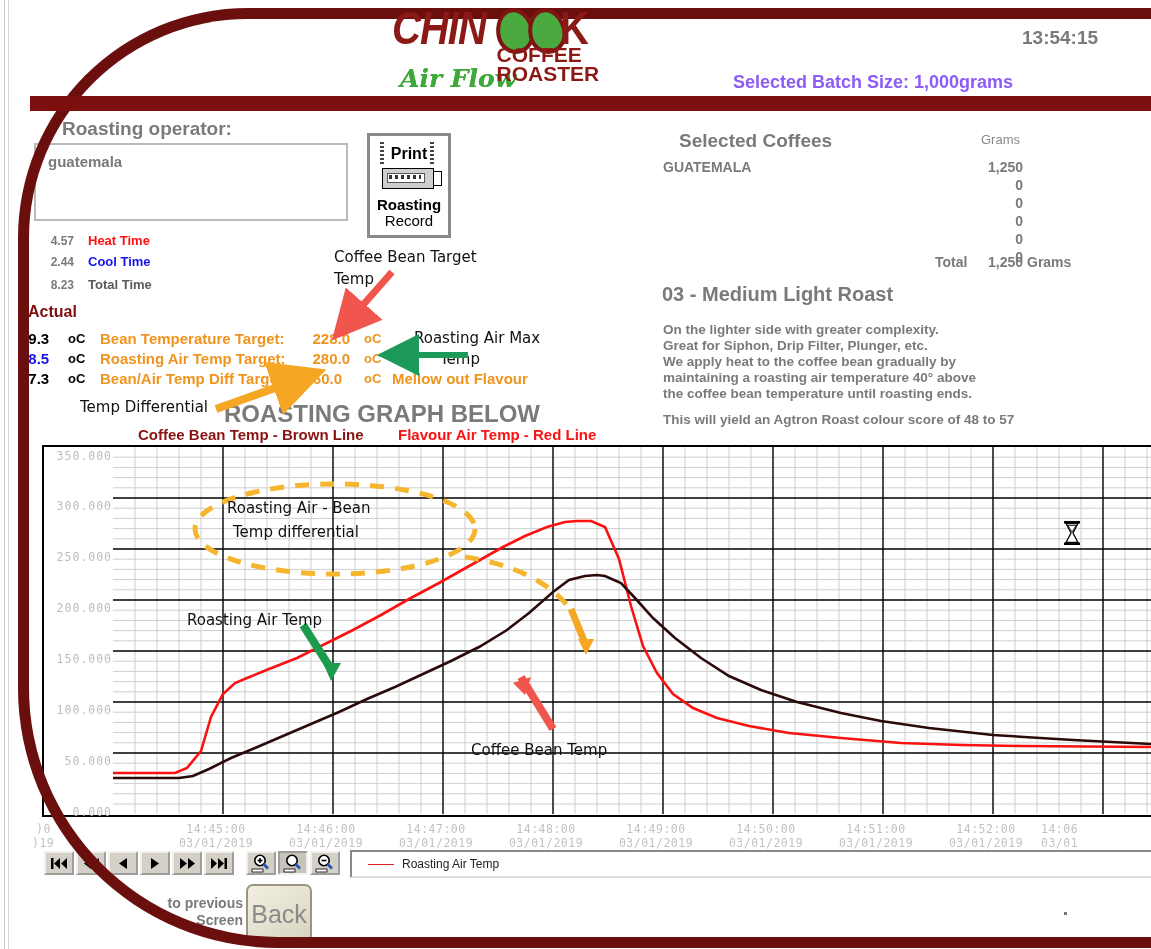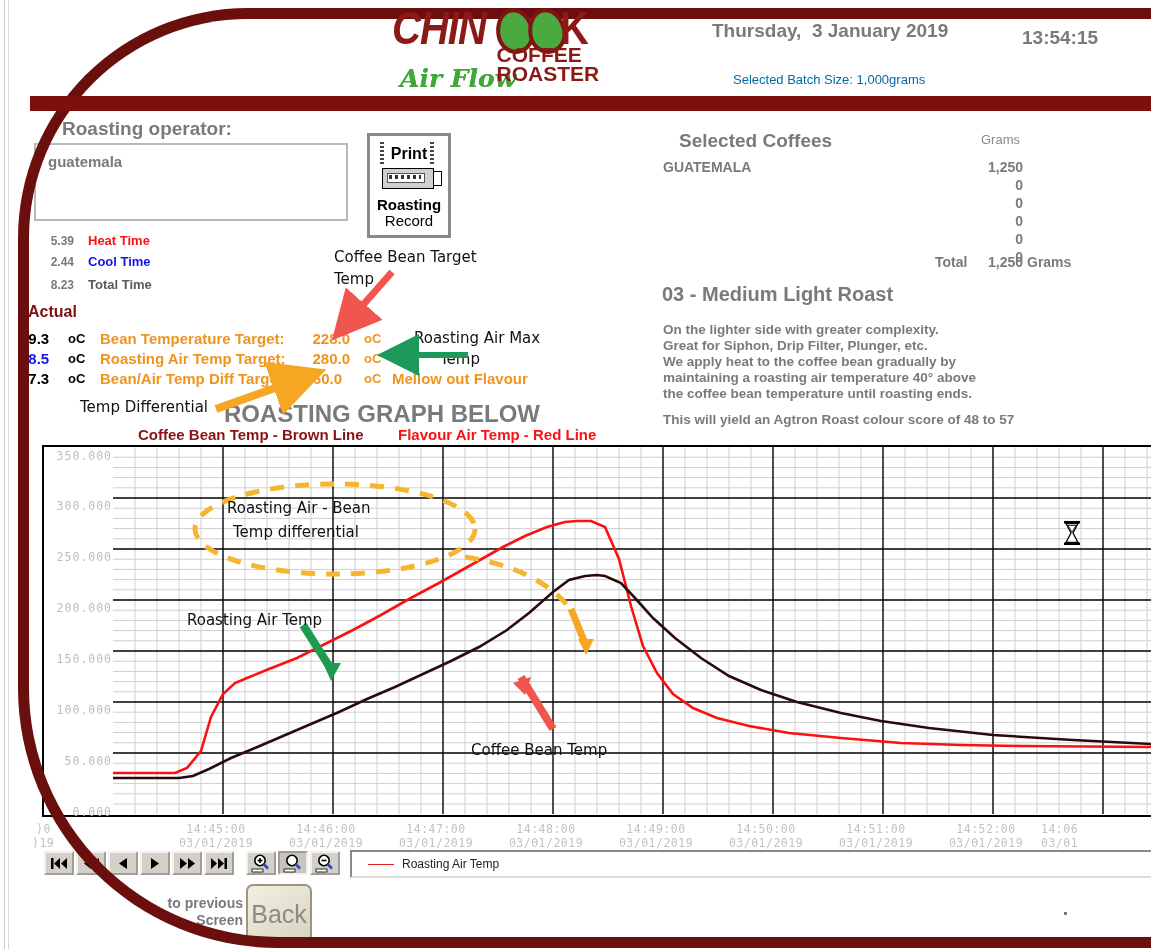--- a/index.html
+++ b/index.html
@@ -56,21 +56,21 @@
     margin-top:16px;
   }
   .logo-coffee{
     position:absolute;left:107px;top:40px;
     font-weight:bold;font-size:20px;line-height:19px;color:#8b1a16;
     letter-spacing:0px;transform:scaleX(1.05);
   }
 
   .hdr-date{position:absolute;left:712px;top:20px;font-size:19px;font-weight:bold;color:#7a7a7a;white-space:pre;}
   .hdr-time{position:absolute;left:1022px;top:27px;font-size:19px;font-weight:bold;color:#7a7a7a;}
-  .hdr-batch{position:absolute;left:733px;top:72px;font-size:13px;font-weight:normal;color:#0369a1;}
+  .hdr-batch{position:absolute;left:733px;top:72px;font-size:18px;font-weight:bold;color:#8b5cf6;}
 
   .hdr-bar{position:absolute;left:30px;top:96px;width:1121px;height:15px;background:#7e0f0f;z-index:6;}
 
   
   .op-label{position:absolute;left:62px;top:118px;font-size:19px;font-weight:bold;color:#7a7a7a;}
   .op-box{position:absolute;left:34px;top:143px;width:310px;height:74px;border:2px solid #b9b9b9;background:#fff;}
   .op-val{position:absolute;left:12px;top:8px;font-size:15px;font-weight:bold;color:#7a7a7a;}
 
   
   .print-btn{position:absolute;left:367px;top:133px;width:78px;height:99px;border:3px solid #8a8a8a;background:#fff;}
@@ -162,21 +162,20 @@
       <span class="bean b2"></span>
       <span class="logo-k">K</span>
     </div>
     <div class="logo-airflow">Air Flow</div>
     <div class="logo-coffee">
       <div>COFFEE</div>
       <div>ROASTER</div>
     </div>
   </div>
 
-  <div class="hdr-date">Thursday,  3 January 2019</div>
   <div class="hdr-time">13:54:15</div>
   <div class="hdr-batch">Selected Batch Size: 1,000grams</div>
   <div class="hdr-bar"></div>
 
   <div class="op-label">Roasting operator:</div>
   <div class="op-box">
     <div class="op-val">guatemala</div>
   </div>
 
   <div class="print-btn">
@@ -184,21 +183,21 @@
     <div class="printer-paper-l"></div>
     <div class="printer-paper-r"></div>
     <div class="printer-body"></div>
     <div class="printer-slot"></div>
     <div class="printer-dots"></div>
     <div class="printer-tab"></div>
     <div class="pb-word pb-r1">Roasting</div>
     <div class="pb-word pb-r2">Record</div>
   </div>
 
-  <div class="tnum" style="left:34px;top:234px;">5.39</div>
+  <div class="tnum" style="left:34px;top:234px;">4.57</div>
   <div class="tlab" style="left:88px;top:233px;color:#fb1111;">Heat Time</div>
   <div class="tnum" style="left:34px;top:255px;">2.44</div>
   <div class="tlab" style="left:88px;top:254px;color:#1414e8;">Cool Time</div>
   <div class="tnum" style="left:34px;top:278px;">8.23</div>
   <div class="tlab" style="left:88px;top:277px;color:#5a5a5a;">Total Time</div>
 
   <div class="actual-title">Actual</div>
 
   <div class="av" style="left:20px;top:330px;color:#000;">49.3</div>
   <div class="adeg" style="left:68px;top:331px;">oC</div>

